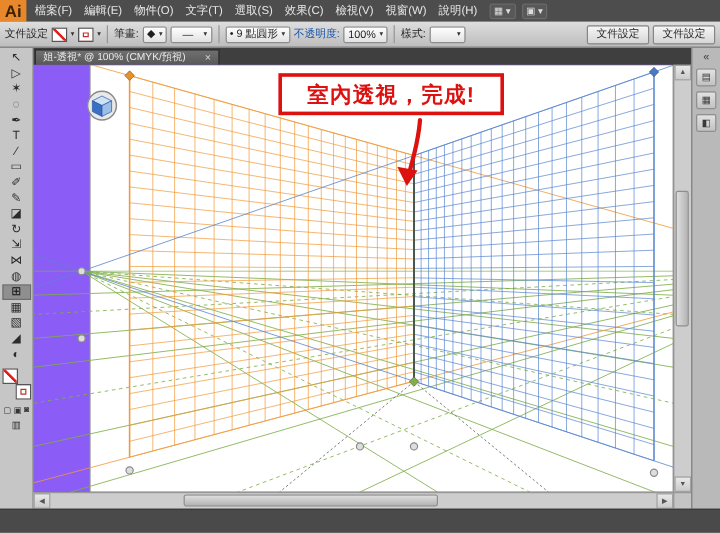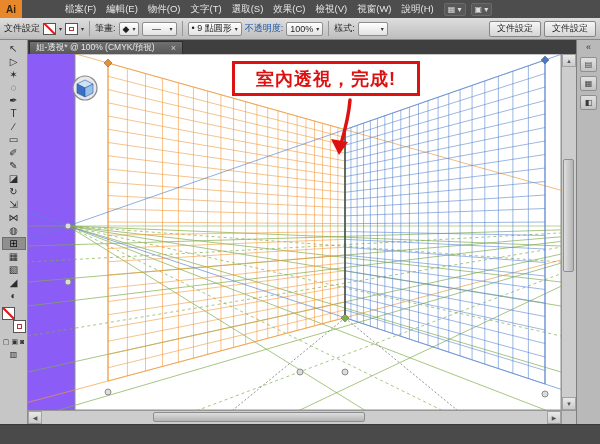--- a/index.html
+++ b/index.html
@@ -2,21 +2,21 @@
 <html><head>
 <meta charset="utf-8">
 <style>
   * { margin:0; padding:0; box-sizing:border-box; }
   html,body { width:600px; height:444px; overflow:hidden; }
   body { font-family:"Liberation Sans","DejaVu Sans",sans-serif; font-size:9px; color:#1f1f1f; }
   .app { position:relative; width:600px; height:444px; background:#4d4d4d; display:flex; flex-direction:column; }
 
   
   .menubar { height:18px; background:#4d4d4d; color:#e6e6e6; display:flex; align-items:center; font-size:9.5px; flex:0 0 auto; }
-  .ai-logo { width:22px; height:18px; background:#e8882a; color:#38220a; font-weight:bold; font-size:10px; display:flex; align-items:center; justify-content:center; margin-right:2px; }
+  .ai-logo { width:22px; height:18px; background:#e8882a; color:#38220a; font-weight:bold; font-size:14px; display:flex; align-items:center; justify-content:center; margin-right:2px; }
   .menu-item { padding:0 5px; height:18px; display:flex; align-items:center; cursor:default; }
   .mb-btn { display:inline-flex; align-items:center; gap:2px; border:1px solid #6a6a6a; background:#585858; border-radius:2px; height:13px; padding:0 3px; margin-left:5px; font-size:8px; color:#ddd; }
 
   
   .controlbar { height:22px; background:linear-gradient(#dedede,#bdbdbd); border-bottom:1px solid #878787; display:flex; align-items:center; gap:3px; padding:0 4px; flex:0 0 auto; }
   .sep { width:1px; height:15px; background:#979797; margin:0 2px; flex:0 0 auto; }
   .combo { background:linear-gradient(#fefefe,#e2e2e2); border:1px solid #8d8d8d; border-radius:2px; height:14px; display:inline-flex; align-items:center; padding:0 3px; gap:3px; white-space:nowrap; }
   .caret { font-size:6px; color:#333; }
   .cb-btn { border:1px solid #868686; background:linear-gradient(#f6f6f6,#d6d6d6); border-radius:2px; height:16px; padding:0 7px; display:inline-flex; align-items:center; white-space:nowrap; }
   .swatch { width:13px; height:12px; border:1px solid #555; background:#fff; position:relative; }
@@ -67,21 +67,21 @@
   
   .statusbar { height:20px; background:#4a4a4a; border-top:1px solid #3a3a3a; flex:0 0 auto; }
 </style>
 </head>
 <body>
 
 <div class="app">
 
   <div class="menubar">
     <div class="ai-logo">Ai</div>
-    <div id="menu-items" style="display:flex;margin-left:36px;">
+    <div id="menu-items" style="display:flex;">
         <div class="menu-item">檔案(F)</div>
         <div class="menu-item">編輯(E)</div>
         <div class="menu-item">物件(O)</div>
         <div class="menu-item">文字(T)</div>
         <div class="menu-item">選取(S)</div>
         <div class="menu-item">效果(C)</div>
         <div class="menu-item">檢視(V)</div>
         <div class="menu-item">視窗(W)</div>
         <div class="menu-item">說明(H)</div>
       </div>

